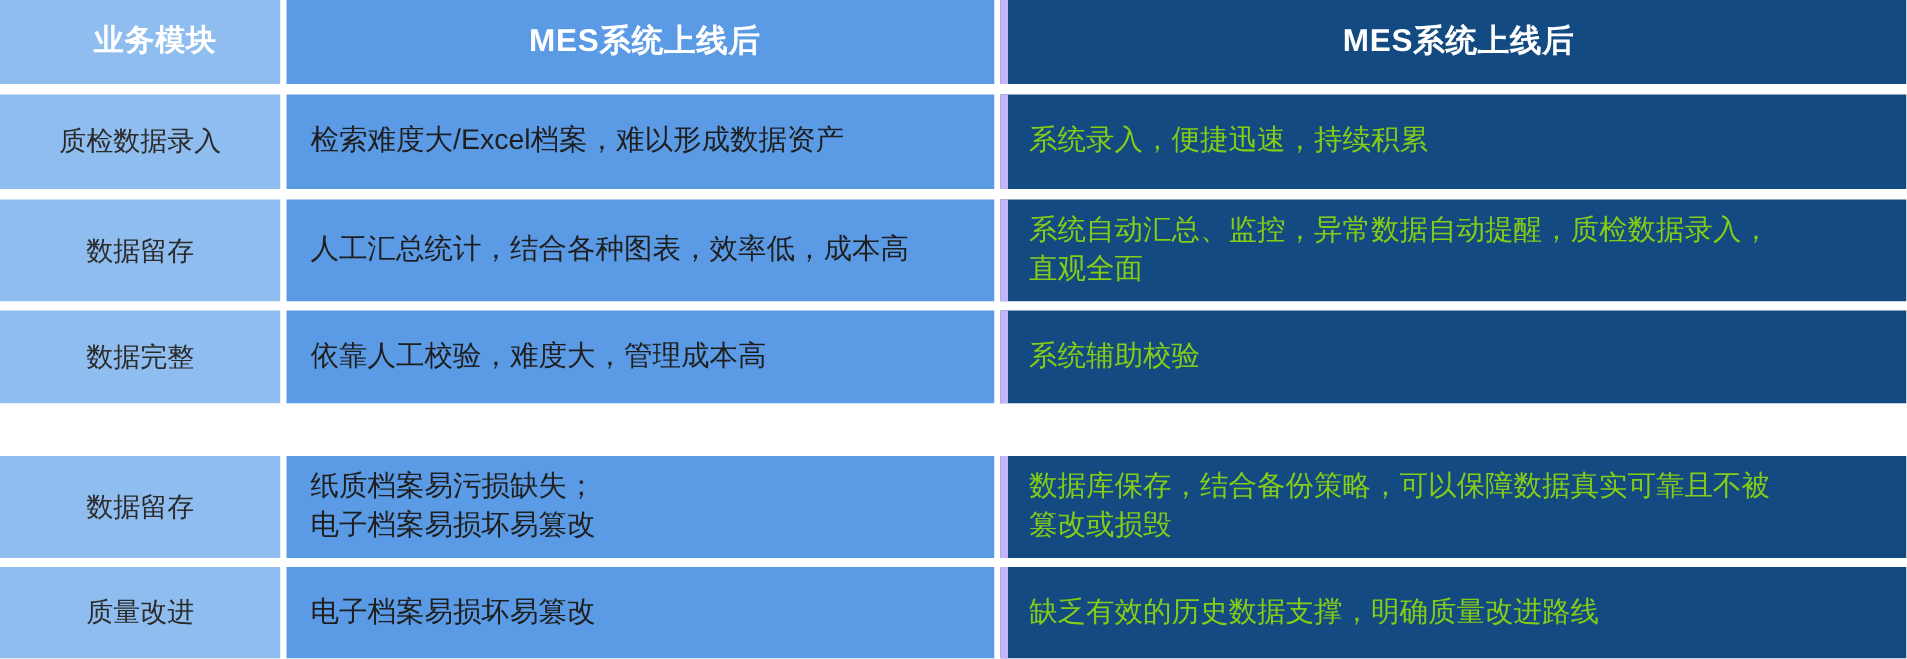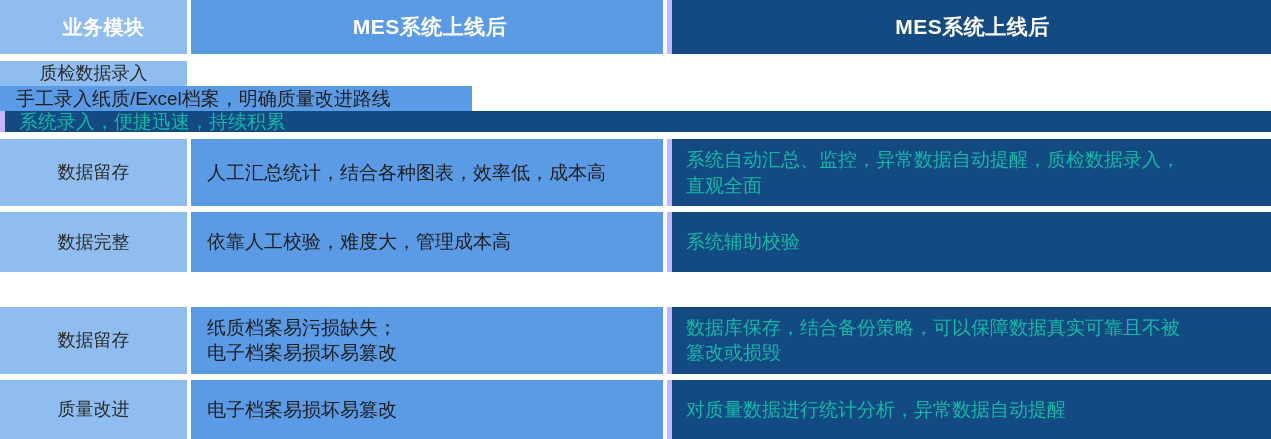--- a/index.html
+++ b/index.html
@@ -26,21 +26,21 @@
   .trow {
     display: flex;
     flex-direction: row;
     width: 100%;
     box-sizing: border-box;
     background: #ffffff;
   }
 
   
   .row-header { height: 63px; }
-  .row-d0 { height: 71px; flex-direction: column; }
+  .row-d0 { height: 71px; }
   .row-d1 { height: 77px; }
   .row-d2 { height: 70px; }
   .row-d3 { height: 77px; margin-top: 29px; }
   .row-d4 { height: 69px; }
 
   
   .gap-h { height: 7px; background: #ffffff; width: 100%; flex: none; }
   .gap-h.thin { height: 6px; }
 
   
@@ -109,21 +109,21 @@
   .col-before .txt {
     font-size: 19px;
     color: #1e1e1e;
     line-height: 1.34;
     padding-left: 16px;
     padding-right: 10px;
     white-space: pre-line;
   }
   .col-after .txt {
     font-size: 19px;
-    color: #14b8a6;
+    color: #84cc16;
     line-height: 1.34;
     padding-left: 14px;
     padding-right: 12px;
     white-space: pre-line;
   }
 </style>
 </head>
 <body>
 
 <div class="comparison-table">
@@ -142,21 +142,21 @@
     </div>
   </div>
   <div class="gap-h"></div>
 
   <div class="trow row-d0">
     <div class="cell col-module">
       <span class="txt">质检数据录入</span>
     </div>
     <div class="vgap"></div>
     <div class="cell col-before">
-      <span class="txt">手工录入纸质/Excel档案，明确质量改进路线</span>
+      <span class="txt">检索难度大/Excel档案，难以形成数据资产</span>
     </div>
     <div class="vgap-wide"></div>
     <div class="cell col-after">
       <span class="txt">系统录入，便捷迅速，持续积累</span>
     </div>
   </div>
   <div class="gap-h"></div>
 
   <div class="trow row-d1">
     <div class="cell col-module">
@@ -209,17 +209,17 @@
   <div class="trow row-d4">
     <div class="cell col-module">
       <span class="txt">质量改进</span>
     </div>
     <div class="vgap"></div>
     <div class="cell col-before">
       <span class="txt">电子档案易损坏易篡改</span>
     </div>
     <div class="vgap-wide"></div>
     <div class="cell col-after">
-      <span class="txt">对质量数据进行统计分析，异常数据自动提醒</span>
+      <span class="txt">缺乏有效的历史数据支撑，明确质量改进路线</span>
     </div>
   </div>
 
 </div>
 
 </body></html>

